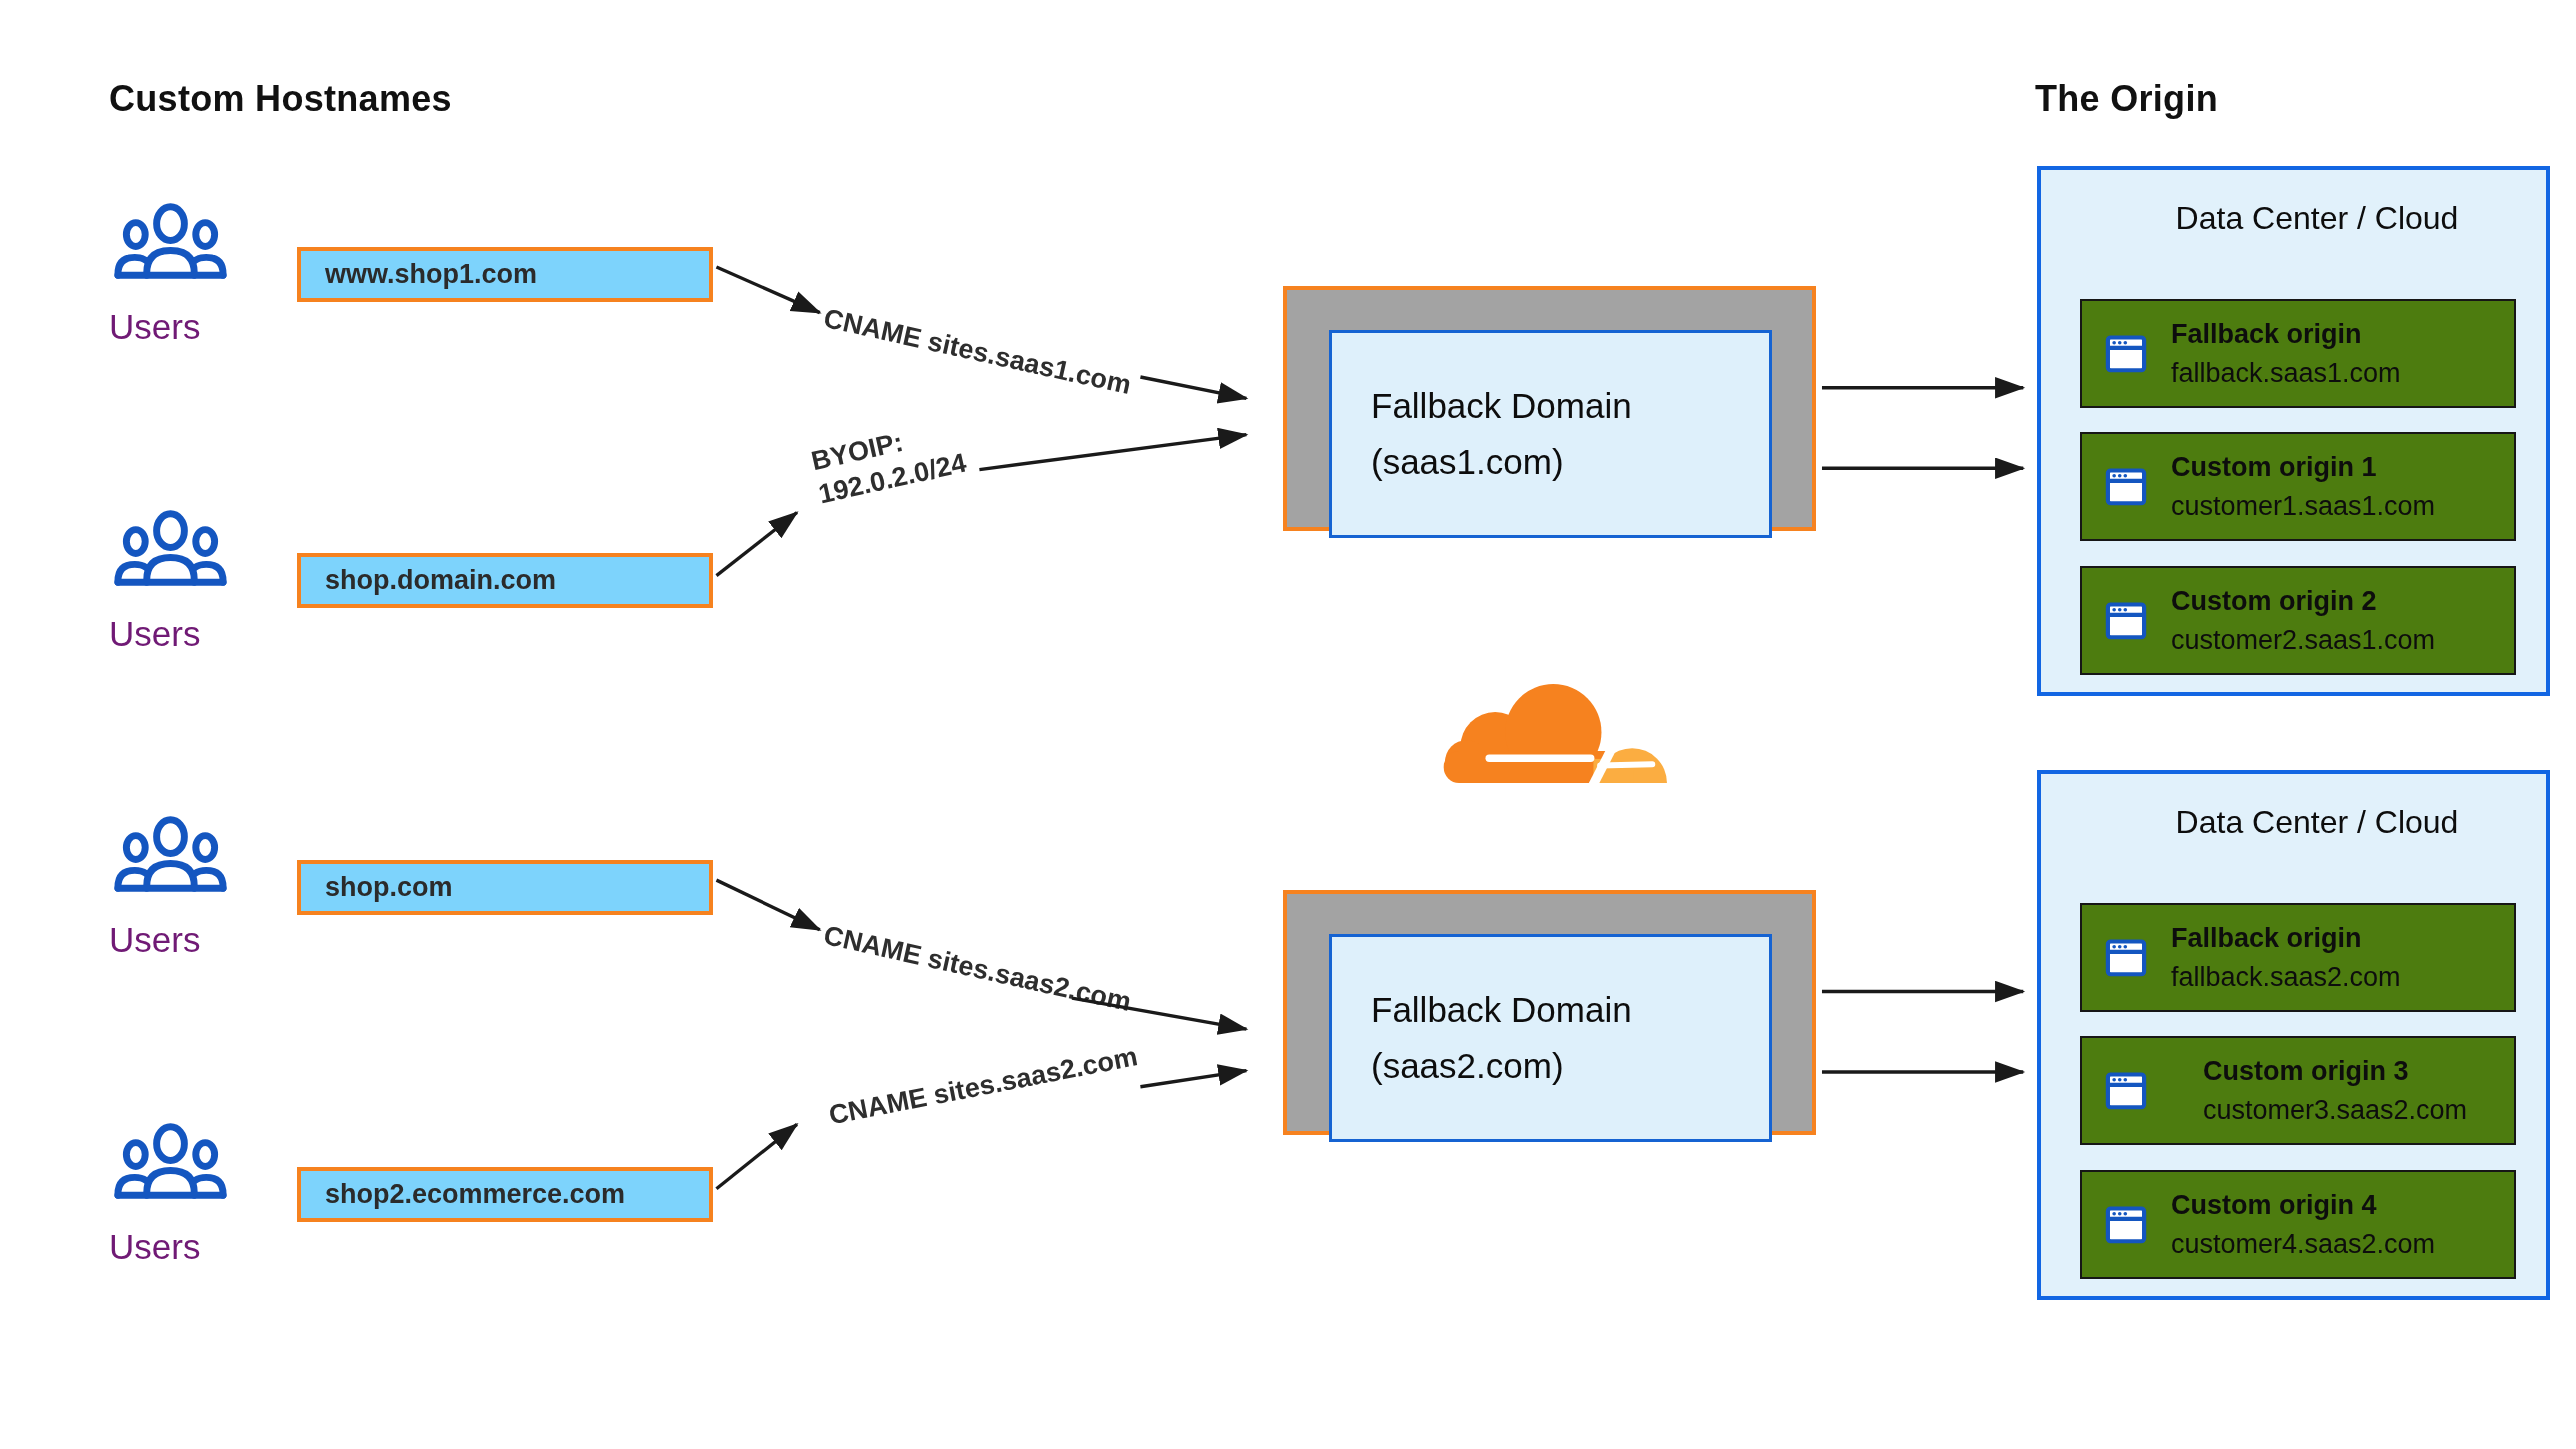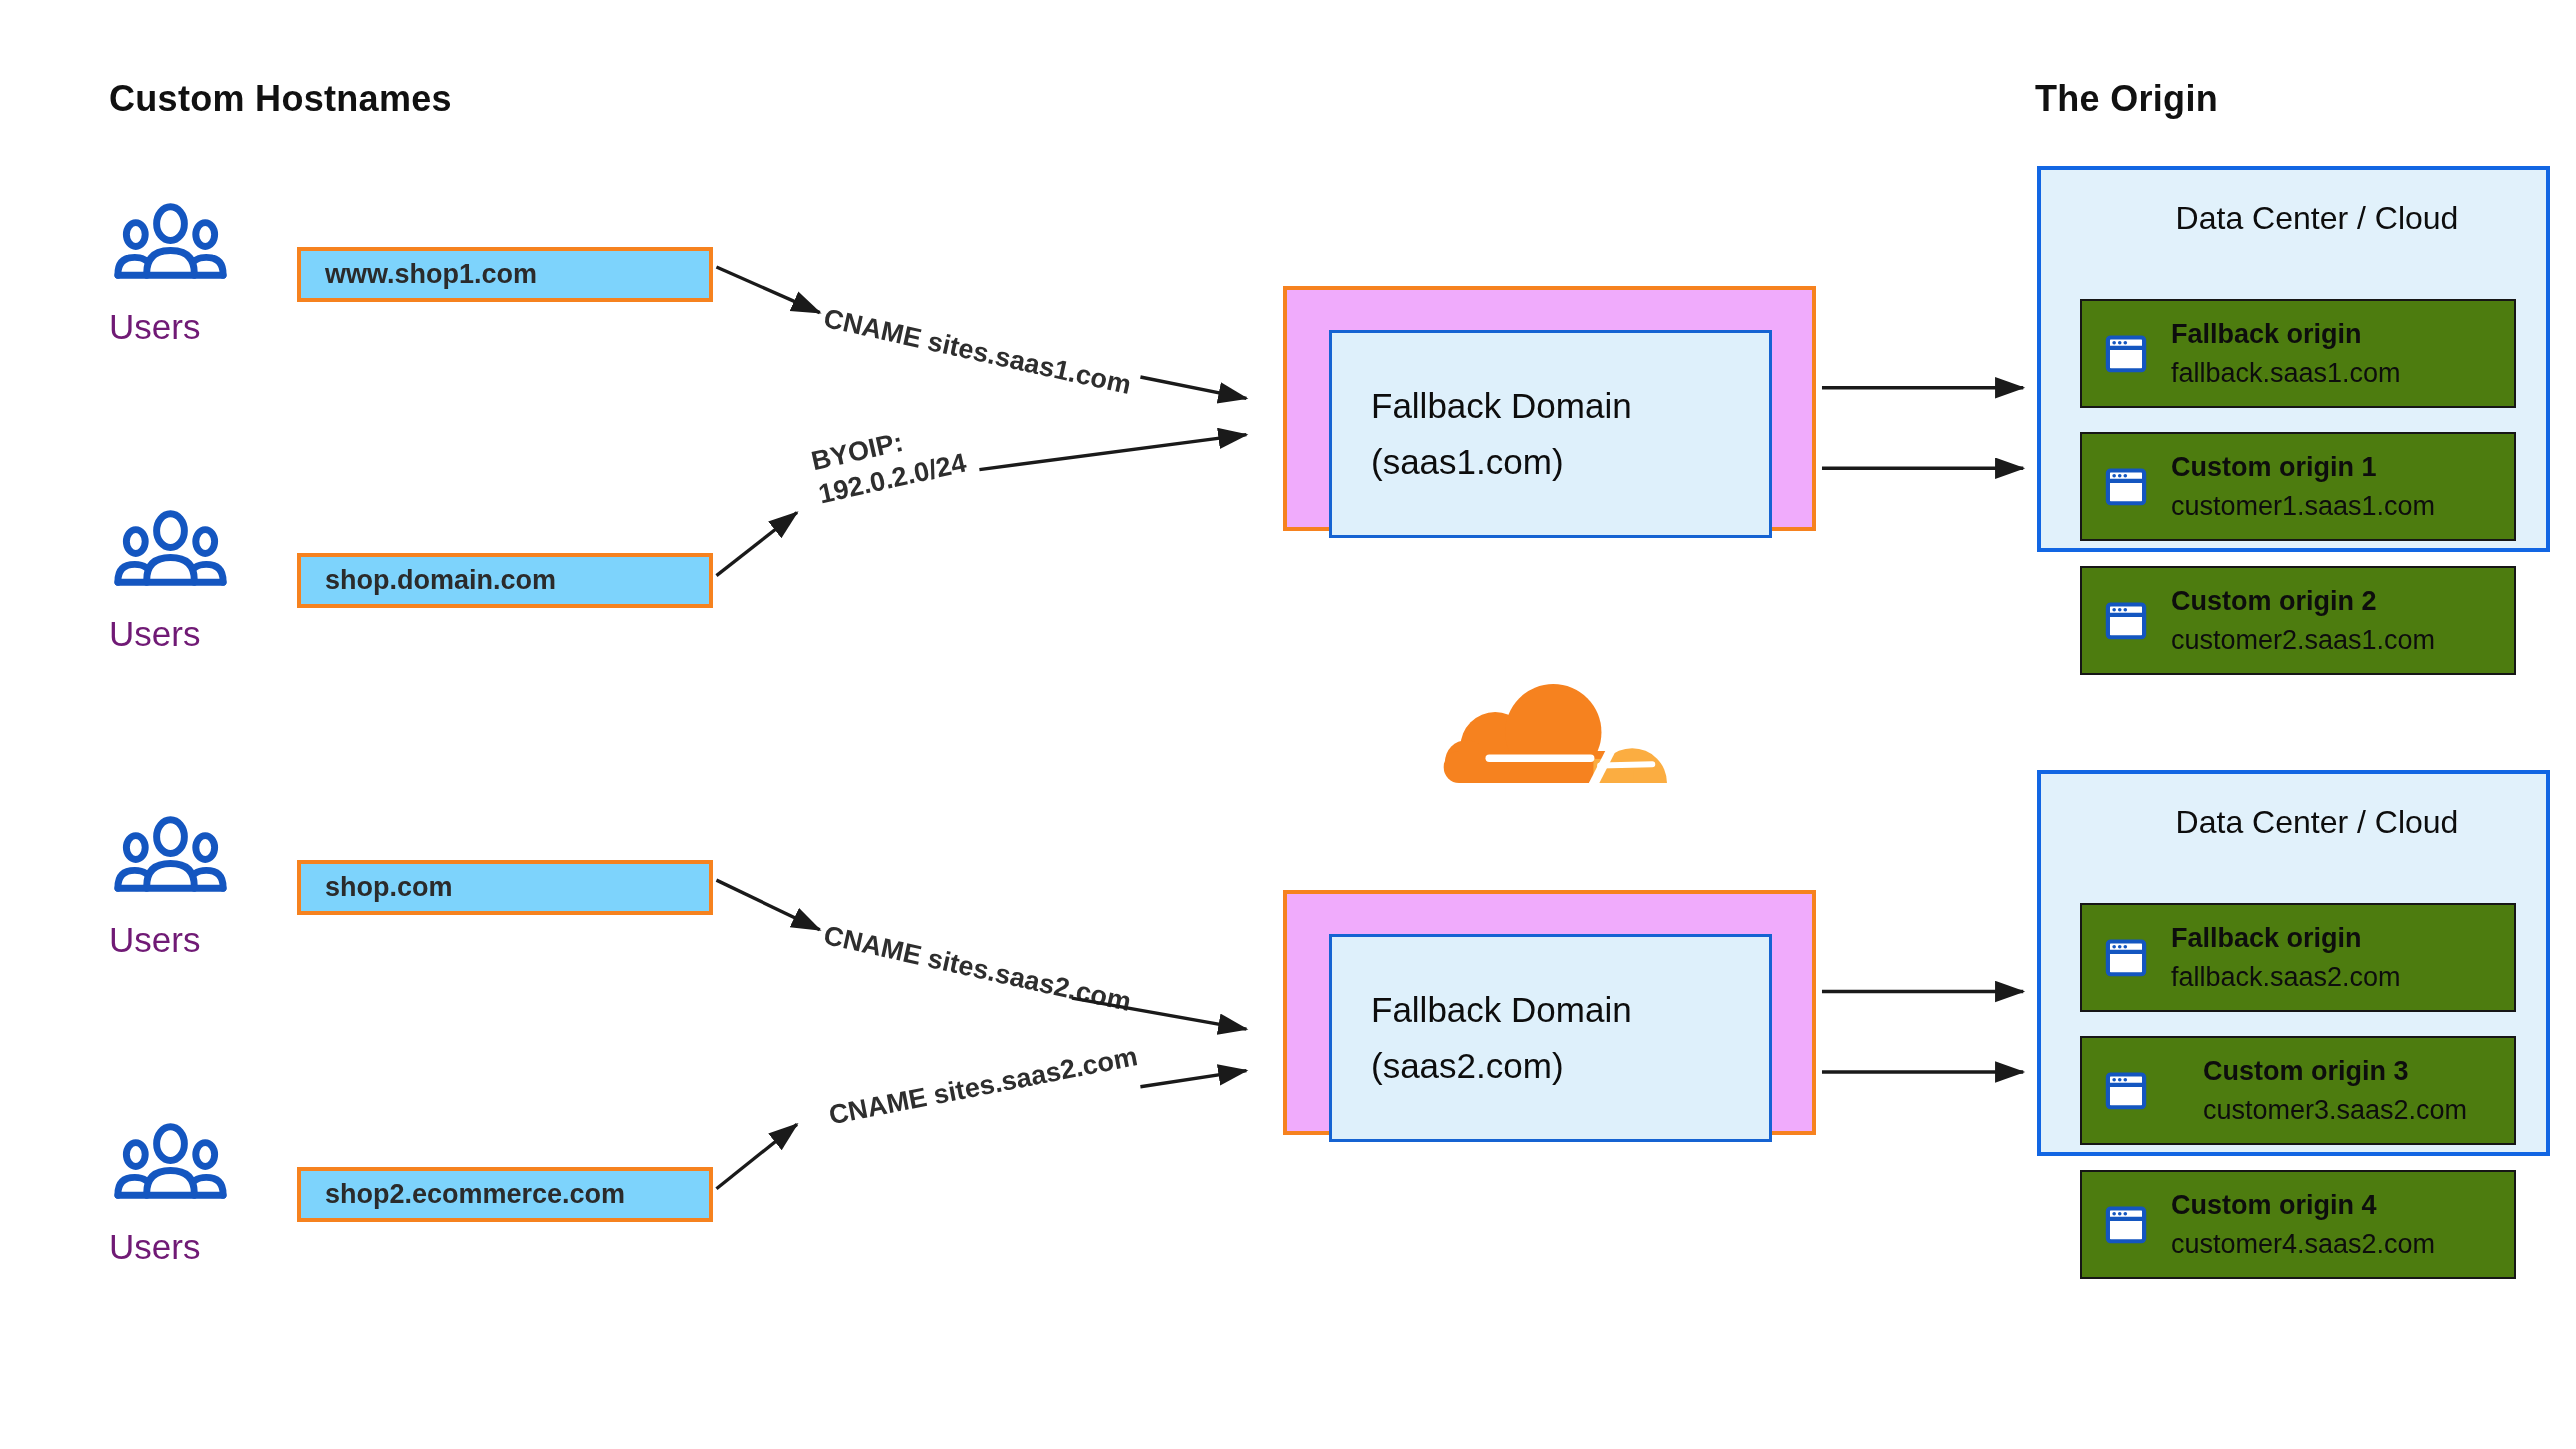--- a/index.html
+++ b/index.html
@@ -11,30 +11,30 @@
   .heading{font-size:36px;font-weight:700;color:#111;letter-spacing:0.3px;}
   .users-label{font-size:35px;font-weight:400;color:#701a75;}
   .host-box{
     width:416px;height:55px;border:4px solid #F6821F;background:#7dd3fc;
     display:flex;align-items:center;box-sizing:border-box;
   }
   .host-box span{font-size:27px;font-weight:700;color:#2b2b2b;padding-left:24px;}
   .route-label{font-size:27px;font-weight:700;color:#2e2e2e;white-space:nowrap;
     transform-origin:left top;line-height:34px;}
   .fallback-outer{
-    width:533px;height:245px;border:4px solid #F6821F;background:#f0abfc;box-sizing:border-box;
+    width:533px;height:245px;border:4px solid #F6821F;background:#a3a3a3;box-sizing:border-box;
   }
   .fallback-inner{
     position:absolute;left:42px;top:40px;width:443px;height:208px;
     background:#def0fb;border:3.4px solid #1563d2;box-sizing:border-box;
     display:flex;flex-direction:column;justify-content:center;
   }
   .fallback-inner .ln{font-size:35px;font-weight:400;color:#0d0d0d;padding-left:39px;line-height:56px;}
   .dc-box{
-    width:513px;height:386px;border:4px solid #1266e3;background:#e1f1fb;box-sizing:border-box;padding-left:47px;
+    width:513px;height:530px;border:4px solid #1266e3;background:#e1f1fb;box-sizing:border-box;padding-left:47px;
   }
   .dc-title{font-size:32px;font-weight:400;color:#0d0d0d;text-align:center;margin-top:29.5px;}
   .origin-card{
     position:absolute;left:39px;width:436px;height:109px;background:#4d7c0f;
     border:2px solid #161616;box-sizing:border-box;display:flex;align-items:center;
   }
   .origin-card .oc-icon{margin-left:23px;flex:0 0 auto;display:block;}
   .oc-text{margin-left:24px;display:flex;flex-direction:column;}
   .oc-title{font-size:27px;font-weight:700;color:#0d0d0d;line-height:34px;}
   .oc-host{font-size:27px;font-weight:400;color:#0d0d0d;line-height:34px;margin-top:5.4px;}

